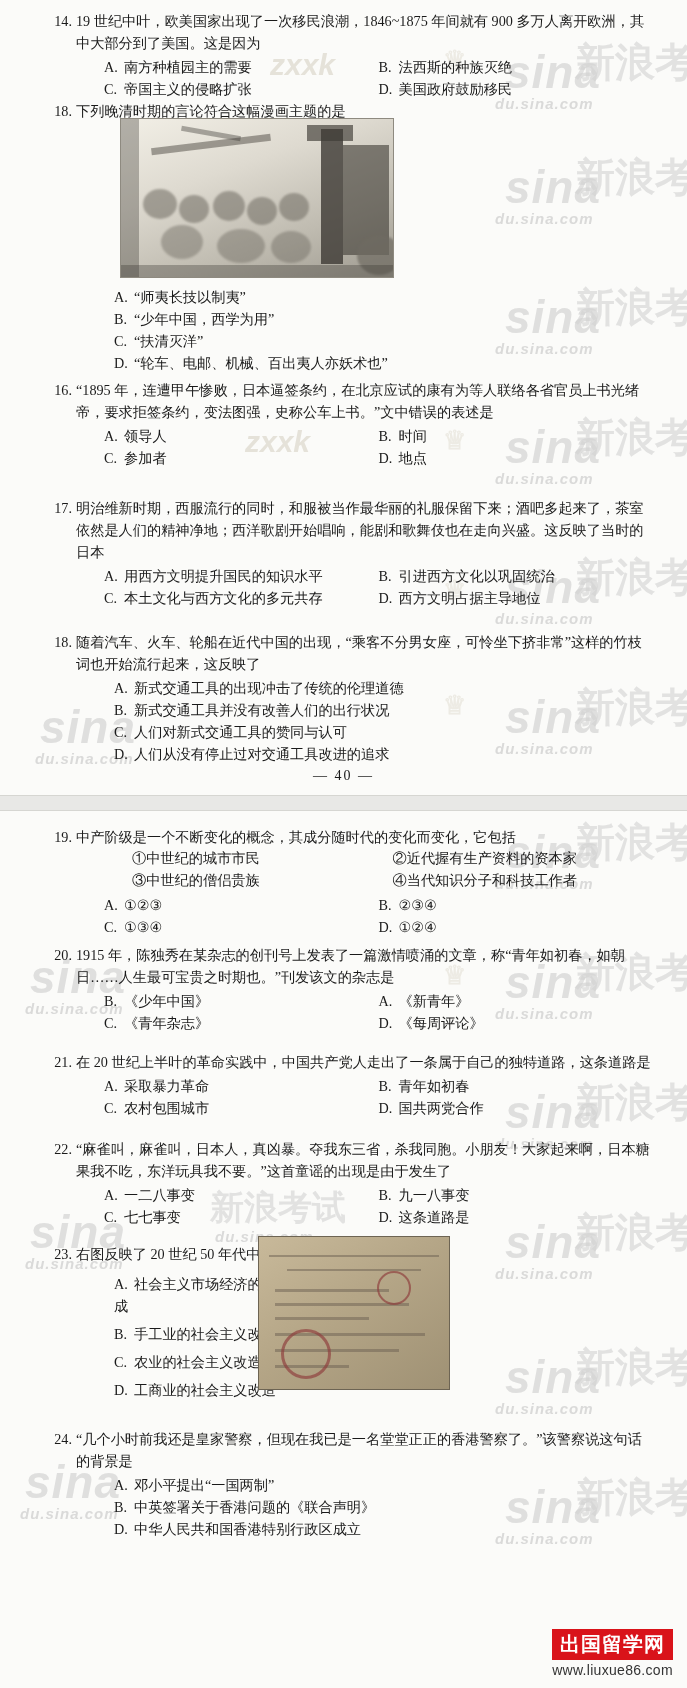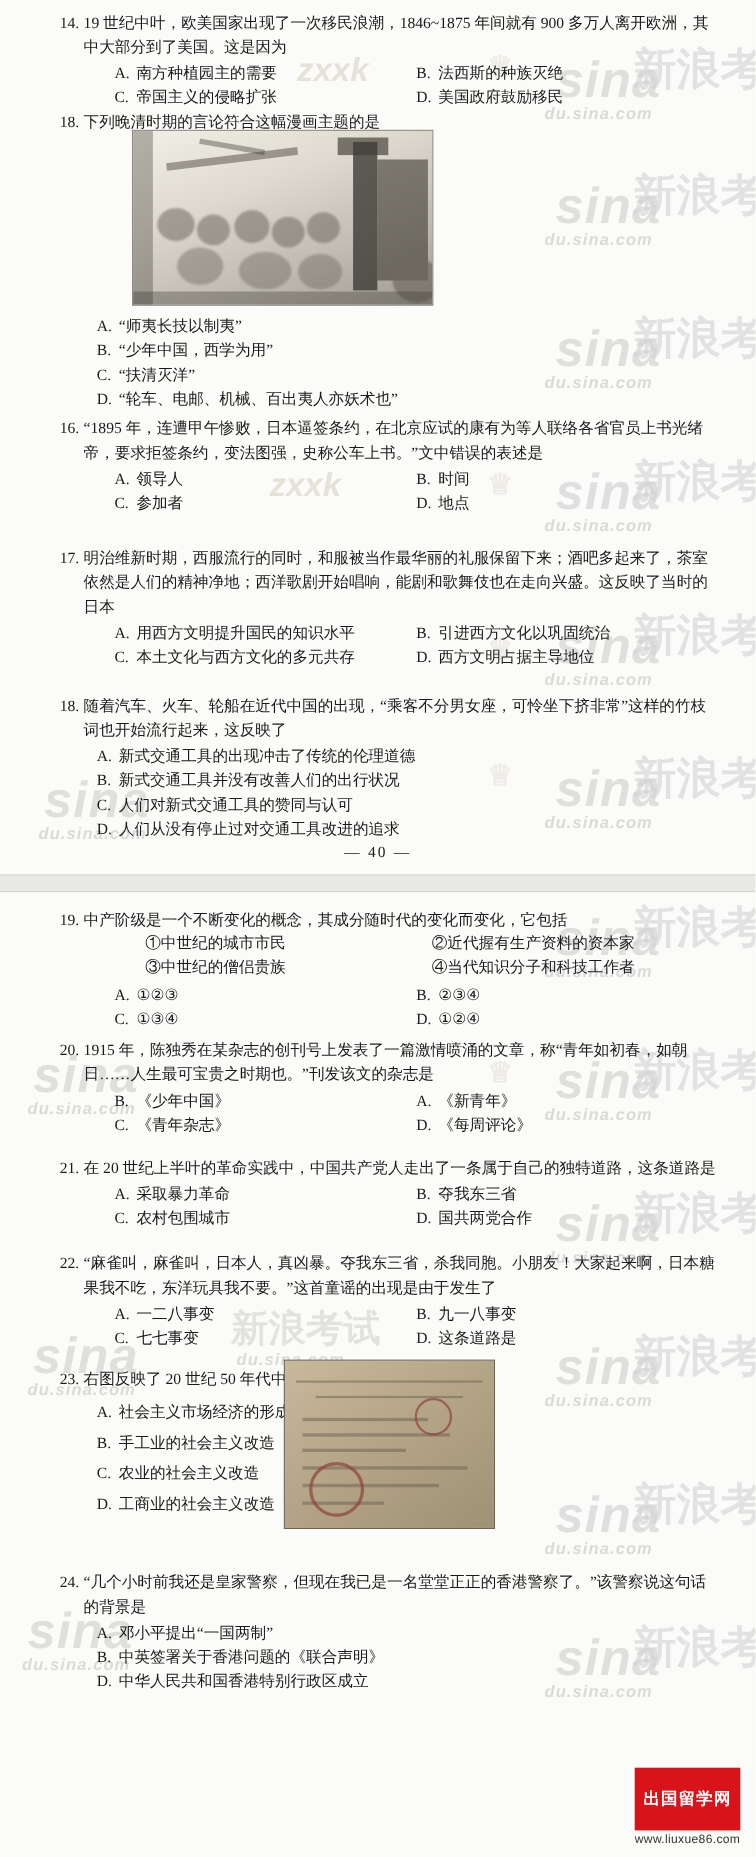--- a/index.html
+++ b/index.html
@@ -95,21 +95,21 @@
   .opt-row {
     display: flex;
     margin-left: 28px;
   }
   .opt {
     width: 50%;
     box-sizing: border-box;
     padding-right: 6px;
   }
   .opt-full {
-    margin-left: 12px;
+    margin-left: 38px;
   }
   .opt-lbl {
     display: inline-block;
     min-width: 20px;
   }
   .indent-list {
     margin-left: 28px;
     font-family: Liberation Mono, monospace;
   }
 
@@ -186,30 +186,30 @@
   .footer-logo {
     position: absolute;
     right: 14px;
     bottom: 10px;
     text-align: center;
     font-family: "Liberation Sans", sans-serif;
   }
   .footer-logo .fl-main {
     background: #d9131a;
     color: #fff;
-    font-size: 15px;
+    font-size: 20px;
     font-weight: bold;
-    padding: 19px 8px;
+    padding: 2px 8px;
     letter-spacing: 1px;
     display: inline-block;
   }
   .footer-logo .fl-url {
     display: block;
     color: #333;
-    font-size: 11px;
+    font-size: 14px;
     margin-top: 2px;
     letter-spacing: .3px;
   }
 </style>
 </head>
 <body>
 
 <div id="page">
 
   <div class="wm wm-zxxk" style="left:270px;top:48px;">zxxk</div>
@@ -507,21 +507,21 @@
     <div class="q">
       <span class="q-num">21.</span>
       <div class="q-body">
         <div class="stem">在 20 世纪上半叶的革命实践中，中国共产党人走出了一条属于自己的独特道路，这条道路是</div>
         <div class="opts">
           <div class="opt-row">
             <div class="opt">
               <span class="opt-lbl">A.</span><span>采取暴力革命</span>
             </div>
             <div class="opt">
-              <span class="opt-lbl">B.</span><span>夺我东三省</span>
+              <span class="opt-lbl">B.</span><span>青年如初春</span>
             </div>
           </div>
           <div class="opt-row">
             <div class="opt">
               <span class="opt-lbl">C.</span><span>农村包围城市</span>
             </div>
             <div class="opt">
               <span class="opt-lbl">D.</span><span>国共两党合作</span>
             </div>
           </div>

